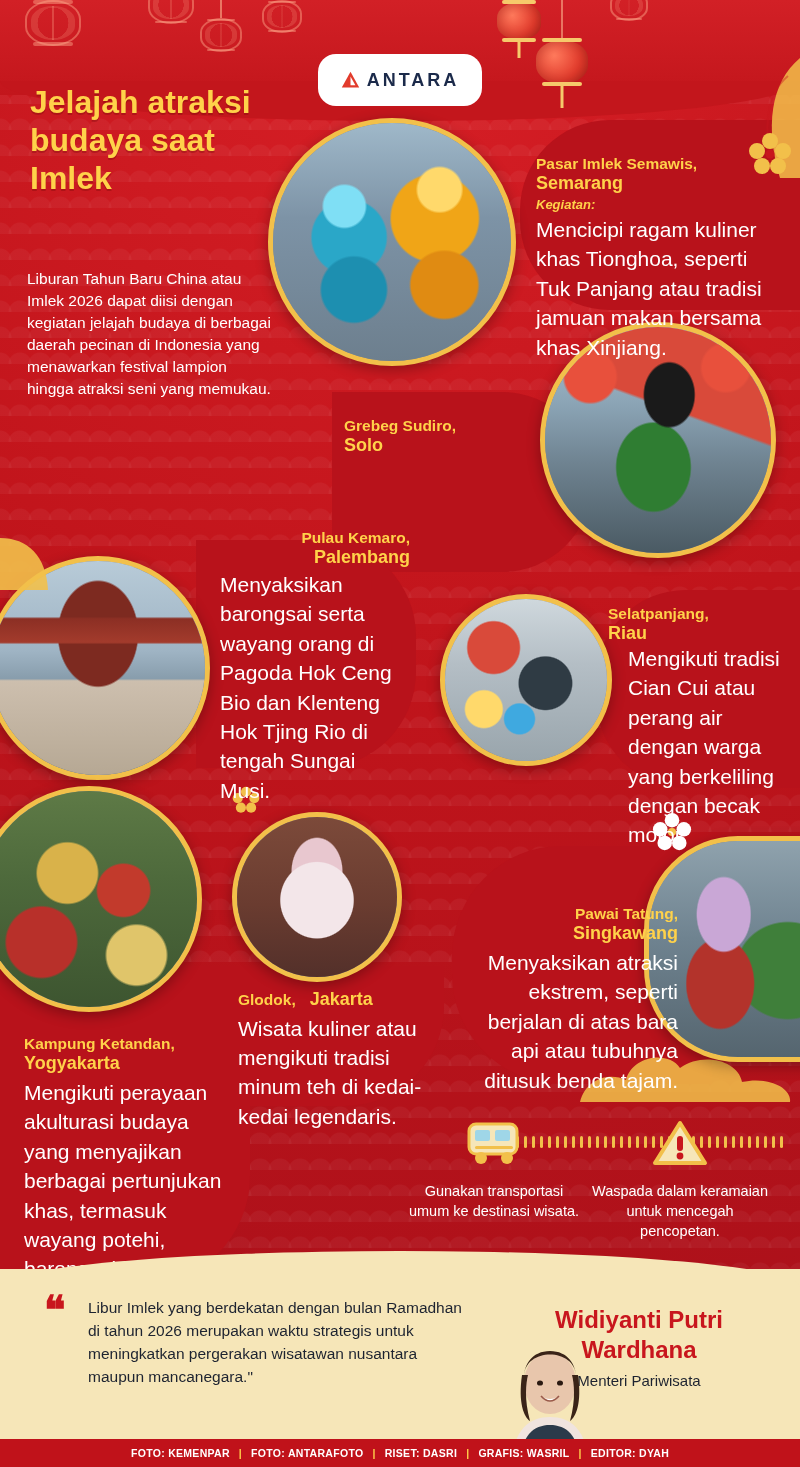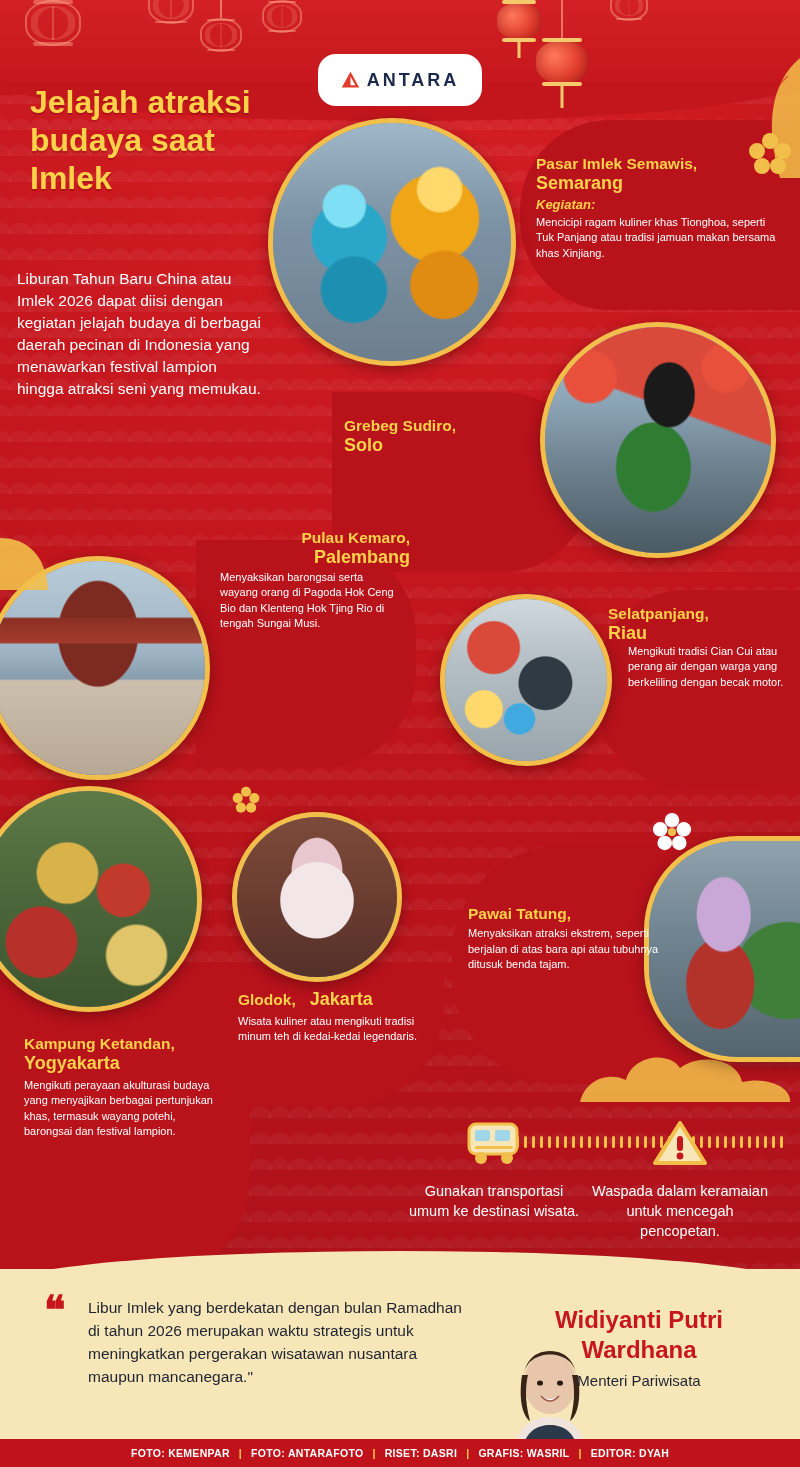--- a/index.html
+++ b/index.html
@@ -71,21 +71,21 @@
       radial-gradient(circle, transparent 55%, rgba(255,170,140,.2) 56%);
   }
 
   
   .headline {
     position:absolute; left:30px; top:84px; width:270px; z-index:6;
     font-size: 32px; line-height: 1.18; font-weight: 800; color:#ffd24a;
     text-shadow: 0 2px 0 rgba(120,10,10,.35);
   }
   .lede {
-    position:absolute; left:17px; top:268px; width:248px; z-index:6;
+    position:absolute; left:27px; top:268px; width:248px; z-index:6;
     font-size: 15.5px; line-height: 1.42; color:#ffffff;
   }
 
   .label-dest {
     position:absolute; left:352px; top:94px; z-index:6;
     font-size:12px; font-weight:800; color:#ffd24a;
   }
 
   
   .photo {
@@ -96,23 +96,23 @@
   }
   .photo .img { position:absolute; inset:0; }
 
   
   .blob { position:absolute; background:#b8121b; z-index:4; }
 
   .item { position:absolute; z-index:6; }
   .item .city-pre { font-size:15.5px; font-weight:800; color:#ffd24a; line-height:1.25;margin-top:16px; }
   .item .city { font-size:18px; font-weight:800; color:#ffd24a; line-height:1.2; }
   .item .kegiatan { font-size:13px; font-style:italic; font-weight:700; color:#ffd24a; margin-top:2px;}
-  .item .desc { font-size:11px; line-height:1.4; color:#fff; margin-top:3px; }
+  .item .desc { font-size:21px; line-height:1.4; color:#fff; margin-top:3px; }
   .item.right-align { text-align:left; }
-  .item.center-align { text-align:left; }
+  .item.center-align { text-align:right; }
 
   
   .tips-title {
     position:absolute; z-index:6; font-size:19px; font-weight:800; color:#ffd24a;
     line-height:1.2; text-align:center;
   }
   .tip { position:absolute; z-index:6; text-align:center; color:#fff; font-size:14.5px; line-height:1.38; }
   .tip .ic { margin: 0 auto 8px; }
 
   
@@ -358,20 +358,21 @@
   <div class="photo" style="left:644px; top:836px; width:188px; height:226px; border-radius:94px 0 0 94px;">
     <div class="img" style="background:linear-gradient(180deg,#8fa2ad 0%, #6f8390 45%, #55656f 100%);"></div>
     <div class="img" style="background:
       radial-gradient(ellipse at 42% 34%, #c9a7d6 0 18%, transparent 19%),
       radial-gradient(ellipse at 40% 66%, #b3332b 0 22%, transparent 23%),
       radial-gradient(ellipse at 78% 60%, #3f7f3a 0 26%, transparent 27%);"></div>
   </div>
   <div class="blob" style="left:452px; top:846px; width:260px; height:238px; border-radius:110px 0 0 110px;"></div>
   <div class="item center-align" style="left:468px; top:888px; width:210px;">
     <div class="city-pre">Pawai Tatung,</div>
+    <div class="city">Singkawang</div>
     <div class="desc">Menyaksikan atraksi ekstrem, seperti berjalan di atas bara api atau tubuhnya ditusuk benda tajam.</div>
   </div>
 
   <svg class="cloud" style="left:96px; top:1262px; width:150px; height:56px;" viewBox="0 0 150 56">
     <path d="M10 46 C10 28 26 22 38 28 C40 12 64 8 72 22 C86 12 110 18 112 34 C128 32 140 40 138 50 L10 52 Z" fill="#f2c04a" opacity=".95"></path>
     <path d="M30 40 C34 34 44 34 48 39" stroke="#c8161d" stroke-width="2.5" fill="none" opacity=".5"></path>
   </svg>
   <svg class="cloud" style="left:580px; top:1038px; width:220px; height:72px;" viewBox="0 0 220 72">
     <path d="M0 64 C6 40 30 34 46 42 C52 18 88 12 100 30 C122 14 158 22 162 44 C188 38 212 50 210 64 Z" fill="#f2c04a" opacity=".9"></path>
   </svg>

